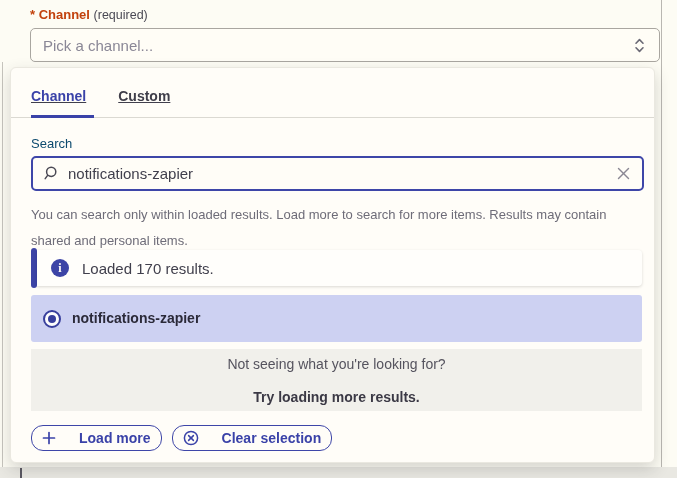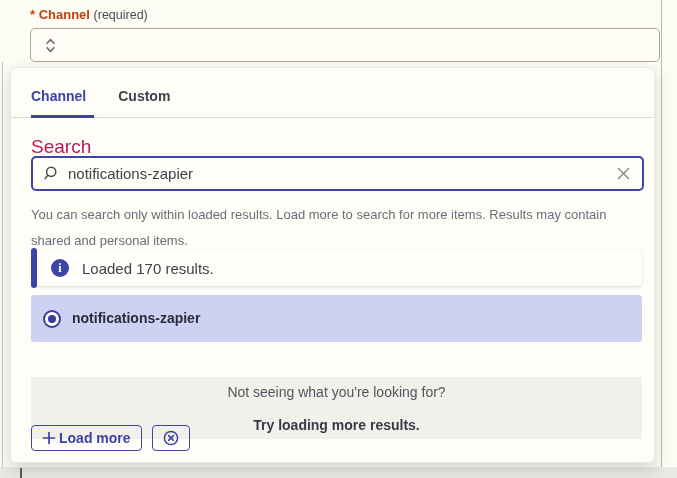--- a/index.html
+++ b/index.html
@@ -34,29 +34,30 @@
   
   .panel {
     position:absolute; left:10px; top:67px; width:645px; height:396px;
     background:#fffdf8; border:1px solid #eae8e0; border-radius:6px;
     box-shadow:0 6px 16px rgba(50,50,50,.20);
   }
   .tabs {
     position:absolute; top:0; left:0; right:0; height:50px;
     display:flex; align-items:flex-end; padding:0 20px;
     border-bottom:1px solid #dbd9d2;
+    text-decoration:underline;
   }
   .tab { position:relative; font-size:14px; font-weight:bold; padding:0 0 13px 0; margin-right:32px; cursor:pointer; }
   .tab.active { color:#3a42a8; }
   .tab.inactive { color:#3f3e4a; }
   .tab.active::after {
     content:""; position:absolute; left:0; right:-8px; bottom:-1px; height:3px; background:#3a42a8;
   }
 
-  .search-label { position:absolute; left:20px; top:68px; font-size:19px; color:#be185d; }
+  .search-label { position:absolute; left:20px; top:68px; font-size:13px; color:#0c4a6e; }
   .search-box {
     position:absolute; left:20px; top:88px; width:613px; height:35px;
     border:2px solid #3e46a8; border-radius:5px; background:#fffdf7;
     display:flex; align-items:center; padding:0 10px; gap:8px;
   }
   .search-box input {
     flex:1; border:none; outline:none; background:transparent;
     font-family:"Liberation Sans", sans-serif; font-size:15px; color:#403f4c;
   }
   .clear-x { cursor:pointer; display:flex; align-items:center; padding:2px; }
@@ -88,48 +89,49 @@
   .radio {
     width:18px; height:18px; border-radius:50%; border:2px solid #373e9c; background:#fdfdfd;
     display:flex; align-items:center; justify-content:center; flex:0 0 auto; cursor:pointer;
   }
   .radio .dot { width:8px; height:8px; border-radius:50%; background:#373e9c; }
   .item-text .title { font-size:14px; font-weight:bold; color:#2b2a39; line-height:17px; }
   .item-text .subtitle { font-size:13px; color:#7f7d8a; line-height:16px; }
 
   .hint-block {
     position:absolute; left:20px; top:281px; width:611px; height:62px;
-    background:#f1f0eb; display:flex; flex-direction:column; align-items:center; justify-content:center; gap:17px;margin-top:28px;
+    background:#f1f0eb; display:flex; flex-direction:column; align-items:center; justify-content:center; gap:17px;
   }
   .hint-block .l1 { font-size:14px; color:#55535e; }
   .hint-block .l2 { font-size:14px; font-weight:bold; color:#3b3945; }
 
   .actions { position:absolute; left:20px; top:357px; display:flex; gap:10px; }
   .btn {
-    display:inline-flex; align-items:center; gap:3px; height:26px; padding:0 10px;
-    background:transparent; border:1.5px solid #3e46a8; border-radius:4px;
+    display:inline-flex; align-items:center; gap:23px; height:26px; padding:0 10px;
+    background:transparent; border:1.5px solid #3e46a8; border-radius:12px;
     color:#3a42a8; font-family:"Liberation Sans", sans-serif;
     font-size:14px; font-weight:bold; cursor:pointer;
   }
   .btn svg { flex:0 0 auto; }
 </style>
 </head>
 <body>
 
 <div class="outer-border-left"></div>
 <div class="outer-border-right"></div>
 <div class="bottom-strip"></div>
 <div class="bottom-tick"></div>
 
 <div class="field-label">
   <span class="lbl">* Channel</span>
   <span class="req">(required)</span>
 </div>
 
 <div class="select">
+  <span class="placeholder">Pick a channel...</span>
   <span style="display:flex">
     <svg width="15" height="17" viewBox="0 0 15 17" fill="none" stroke="#6b6a76" stroke-width="1.6" stroke-linecap="round" stroke-linejoin="round">
       <path d="M4 6.2 L7.5 2.6 L11 6.2"></path>
       <path d="M4 10.8 L7.5 14.4 L11 10.8"></path>
     </svg>
   </span>
 </div>
 
 <div class="panel">
 
@@ -191,16 +193,17 @@
       <span>Load more</span>
     </button>
     <button class="btn">
       <span style="display:flex">
         <svg width="16" height="16" viewBox="0 0 16 16" fill="none" stroke="#3a42a8" stroke-width="1.5" stroke-linecap="round">
           <circle cx="8" cy="8" r="6.6"></circle>
           <line x1="5.6" y1="5.6" x2="10.4" y2="10.4"></line>
           <line x1="10.4" y1="5.6" x2="5.6" y2="10.4"></line>
         </svg>
       </span>
+      <span>Clear selection</span>
     </button>
   </div>
 
 </div>
 
 </body></html>

